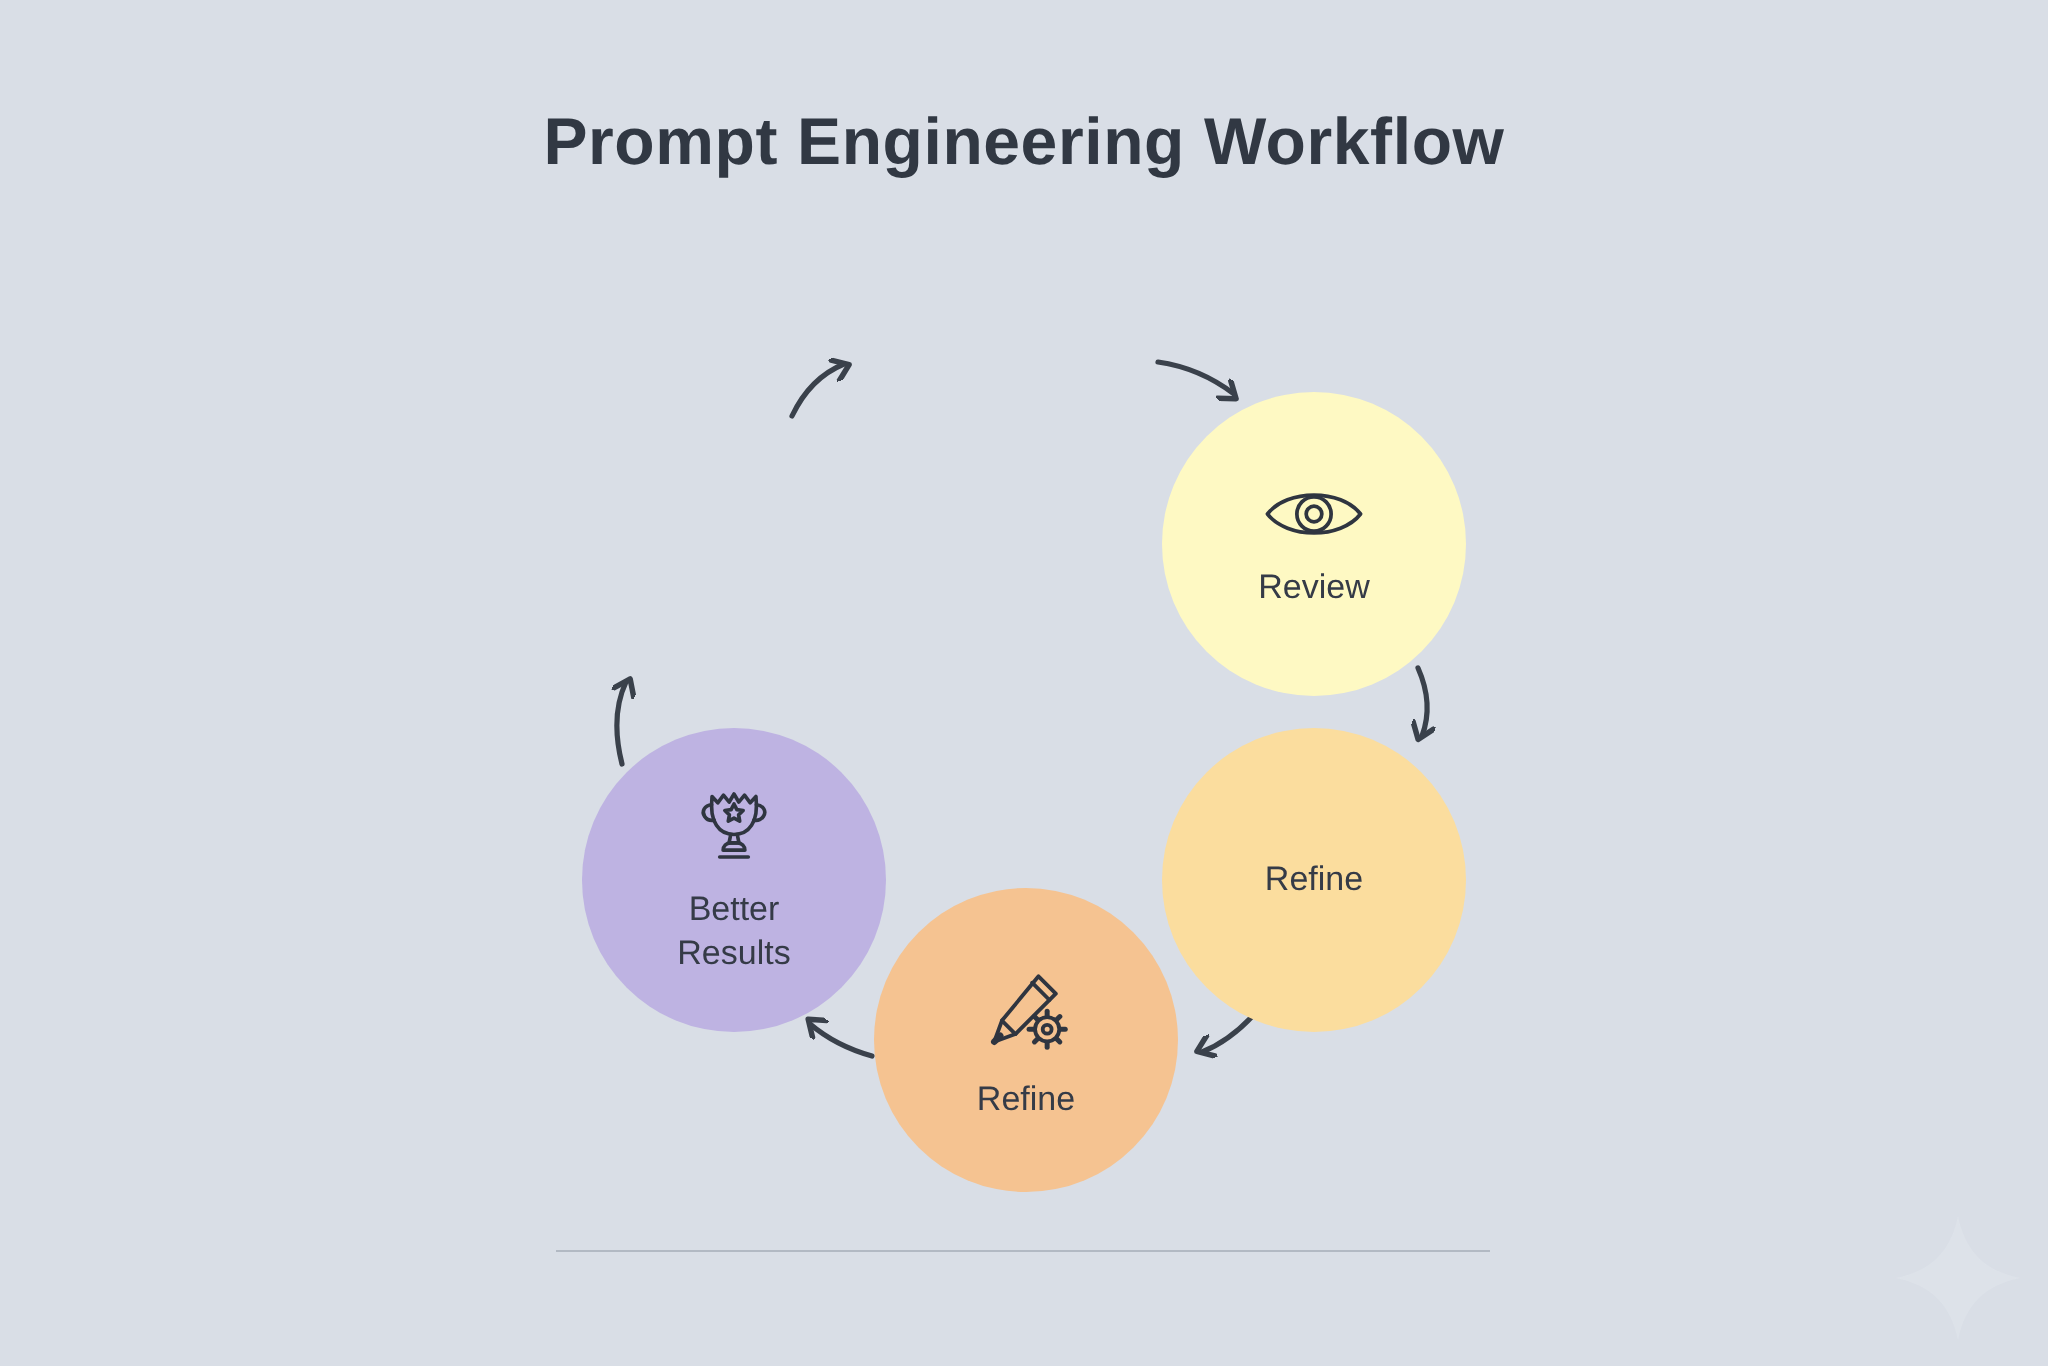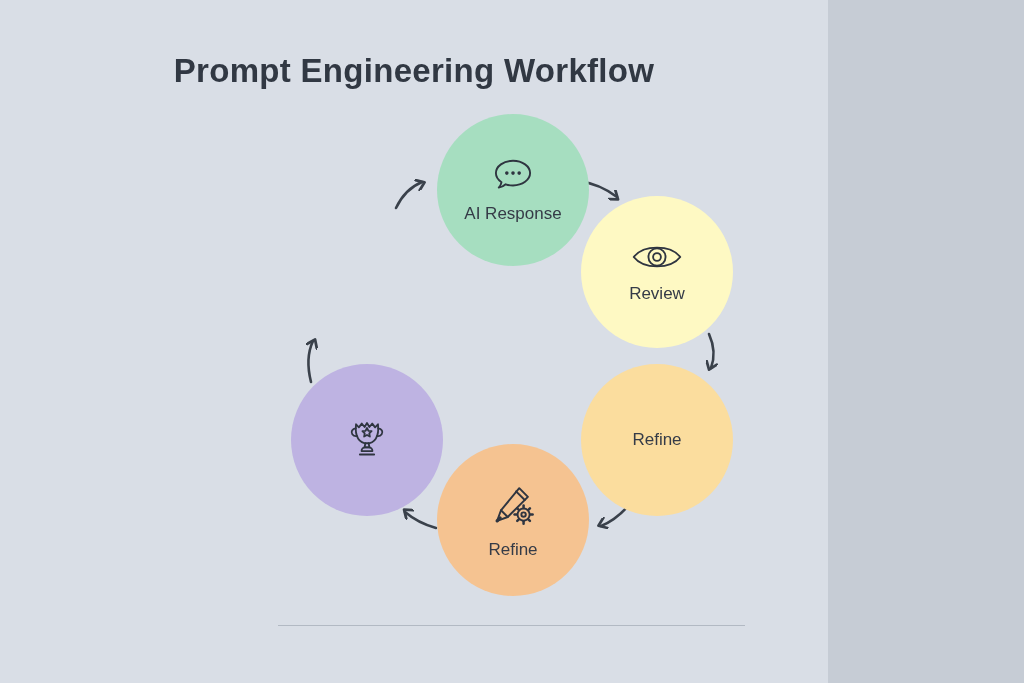--- a/index.html
+++ b/index.html
@@ -2,21 +2,21 @@
 <html><head>
 <meta charset="utf-8">
 <style>
   html, body { margin: 0; padding: 0; }
   body {
     font-family: "Liberation Sans", "DejaVu Sans", sans-serif;
     background: #c6ccd5;
   }
   .canvas {
     position: relative;
-    width: 828px;
+    width: 1024px;
     height: 683px;
     background: #d9dee6;
     overflow: hidden;
   }
   .title {
     position: absolute;
     top: 52px;
     left: 0;
     width: 100%;
     text-align: center;
@@ -102,35 +102,20 @@
       <path d="M 396 208 Q 405 189 422 182" marker-end="url(#ah)"></path>
       <path d="M 579 181 Q 600 184 617 197" marker-end="url(#ah)"></path>
       <path d="M 709 334 Q 717 352 711 368" marker-end="url(#ah)"></path>
       <path d="M 629 505 Q 616 520 601 526" marker-end="url(#ah)"></path>
       <path d="M 436 528 Q 418 523 405 512" marker-end="url(#ah)"></path>
       <path d="M 311 382 Q 305 358 313 341" marker-end="url(#ah)"></path>
     </g>
   </svg>
 
 
-  <div class="circle c-ai-response" style="background: rgb(166, 222, 192);">
-    <span class="icon">
-      <svg width="46" height="38" viewBox="0 0 48 40">
-        <g fill="none" stroke="#2f3540" stroke-width="2" stroke-linecap="round" stroke-linejoin="round">
-          <path d="M24 5 C33.9 5 42 10.8 42 18 C42 25.2 33.9 31 24 31 C21.2 31 18.6 30.6 16.3 29.8 C14.4 31.6 11.9 32.9 9 33.3 C10.6 31.7 11.6 29.7 11.9 27.6 C8.3 25.2 6 21.8 6 18 C6 10.8 14.1 5 24 5 Z"></path>
-        </g>
-        <g fill="#2f3540">
-          <circle cx="17.5" cy="18" r="1.9"></circle>
-          <circle cx="24" cy="18" r="1.9"></circle>
-          <circle cx="30.5" cy="18" r="1.9"></circle>
-        </g>
-      </svg>
-    </span>
-    <span class="label">AI Response</span>
-  </div>
 
   <div class="circle c-review" style="background: #fef9c3;">
     <span class="icon">
       <svg width="54" height="34" viewBox="0 0 58 34">
         <g fill="none" stroke="#2f3540" stroke-width="2" stroke-linejoin="round">
           <path d="M4 17 C14.5 3.5 43.5 3.5 54 17 C43.5 30.5 14.5 30.5 4 17 Z"></path>
           <circle cx="29" cy="17" r="9.2"></circle>
           <circle cx="29" cy="17" r="4.2"></circle>
         </g>
       </svg>
@@ -175,20 +160,21 @@
           <path d="M10.5 5.5 L13.5 8.8 L16.5 4.8 L19.5 8.4 L22 4.2 L24.5 8.4 L27.5 4.8 L30.5 8.8 L33.5 5.5 C34.2 11.8 33.6 17 31.2 20.6 C29.2 23.7 25.9 25.4 22 25.4 C18.1 25.4 14.8 23.7 12.8 20.6 C10.4 17 9.8 11.8 10.5 5.5 Z"></path>
           <path d="M10.3 9.8 C6.6 10.1 4.8 13.3 6.6 15.9 C7.7 17.5 9.6 18.3 11.6 17.9"></path>
           <path d="M33.7 9.8 C37.4 10.1 39.2 13.3 37.4 15.9 C36.3 17.5 34.4 18.3 32.4 17.9"></path>
           <path d="M22 9.4 L23.5 12.4 L26.8 12.8 L24.4 15.1 L25 18.4 L22 16.8 L19 18.4 L19.6 15.1 L17.2 12.8 L20.5 12.4 Z"></path>
           <path d="M20.3 25.4 L19.4 29.8 L24.6 29.8 L23.7 25.4"></path>
           <path d="M16.3 33.6 C16.3 31.5 18 29.8 20.1 29.8 L23.9 29.8 C26 29.8 27.7 31.5 27.7 33.6 Z"></path>
           <path d="M14.5 37.2 L29.5 37.2"></path>
         </g>
       </svg>
     </span>
+    <span class="label narrow">Better Results</span>
   </div>
 
   <div class="footer-divider"></div>
 
   <svg class="watermark" viewBox="0 0 64 64">
     <path d="M32 2 C35.5 19 45 28.5 62 32 C45 35.5 35.5 45 32 62 C28.5 45 19 35.5 2 32 C19 28.5 28.5 19 32 2 Z" fill="#e2e7ed"></path>
   </svg>
 
 </div>
 

